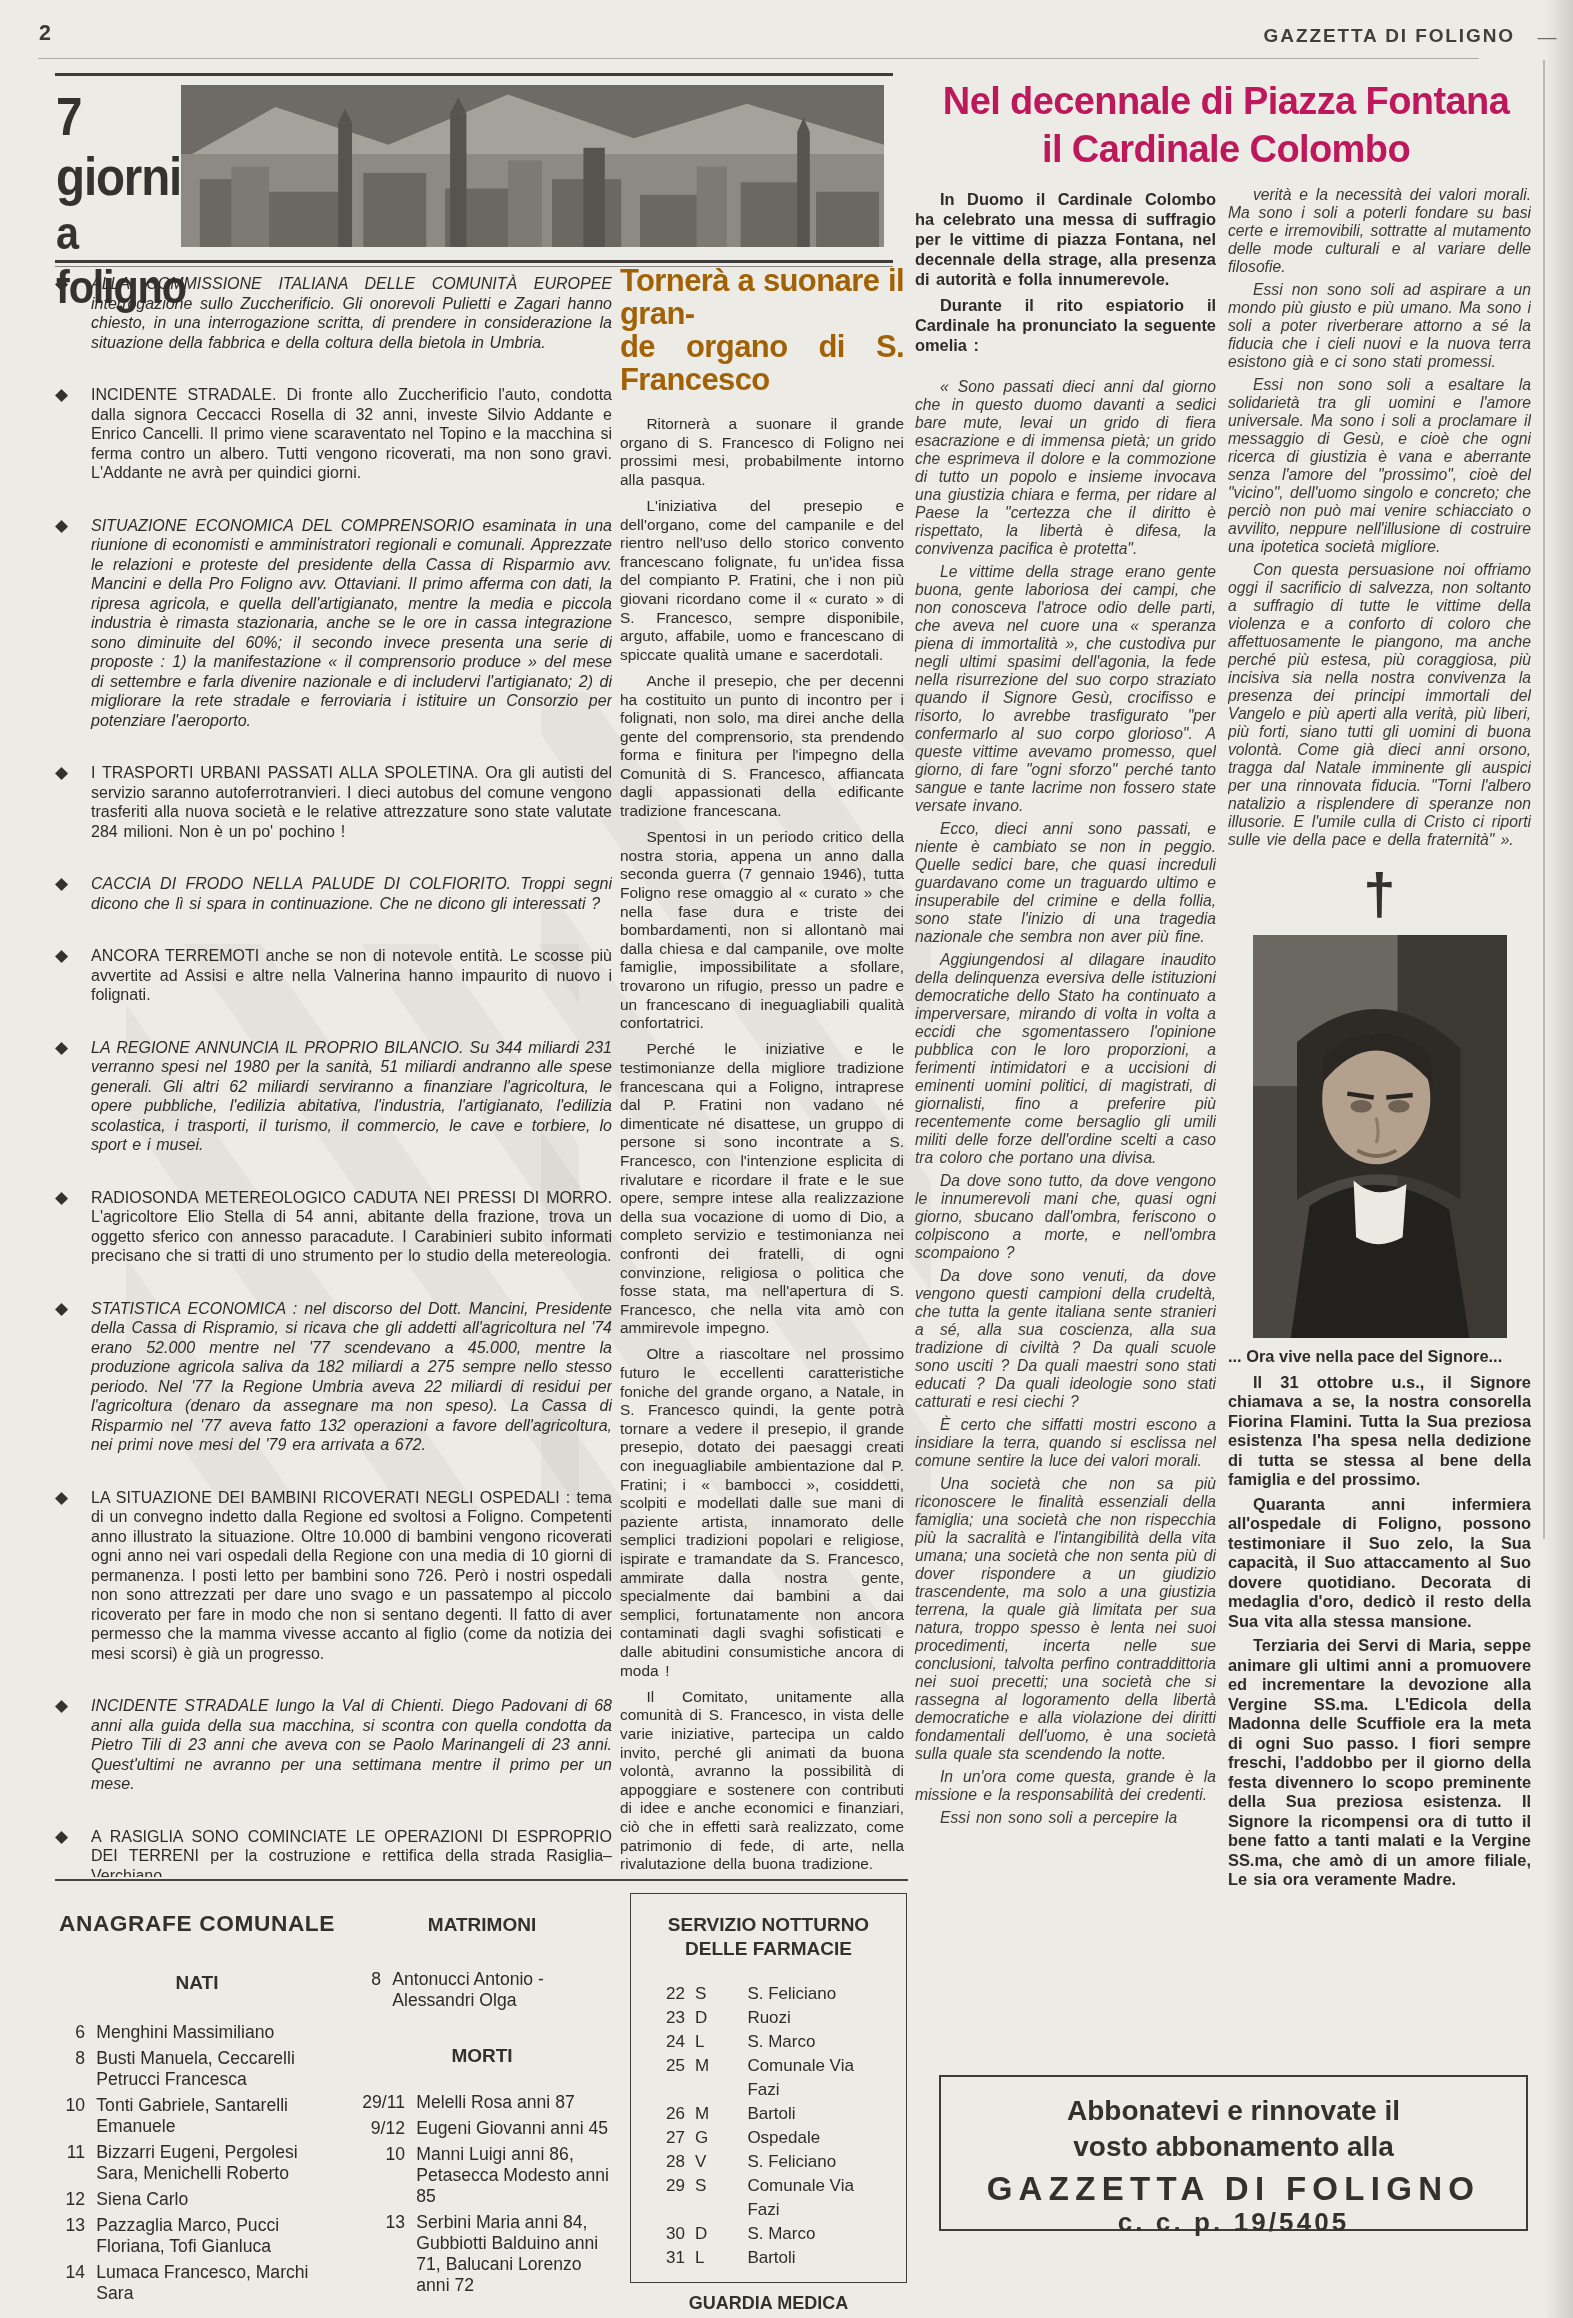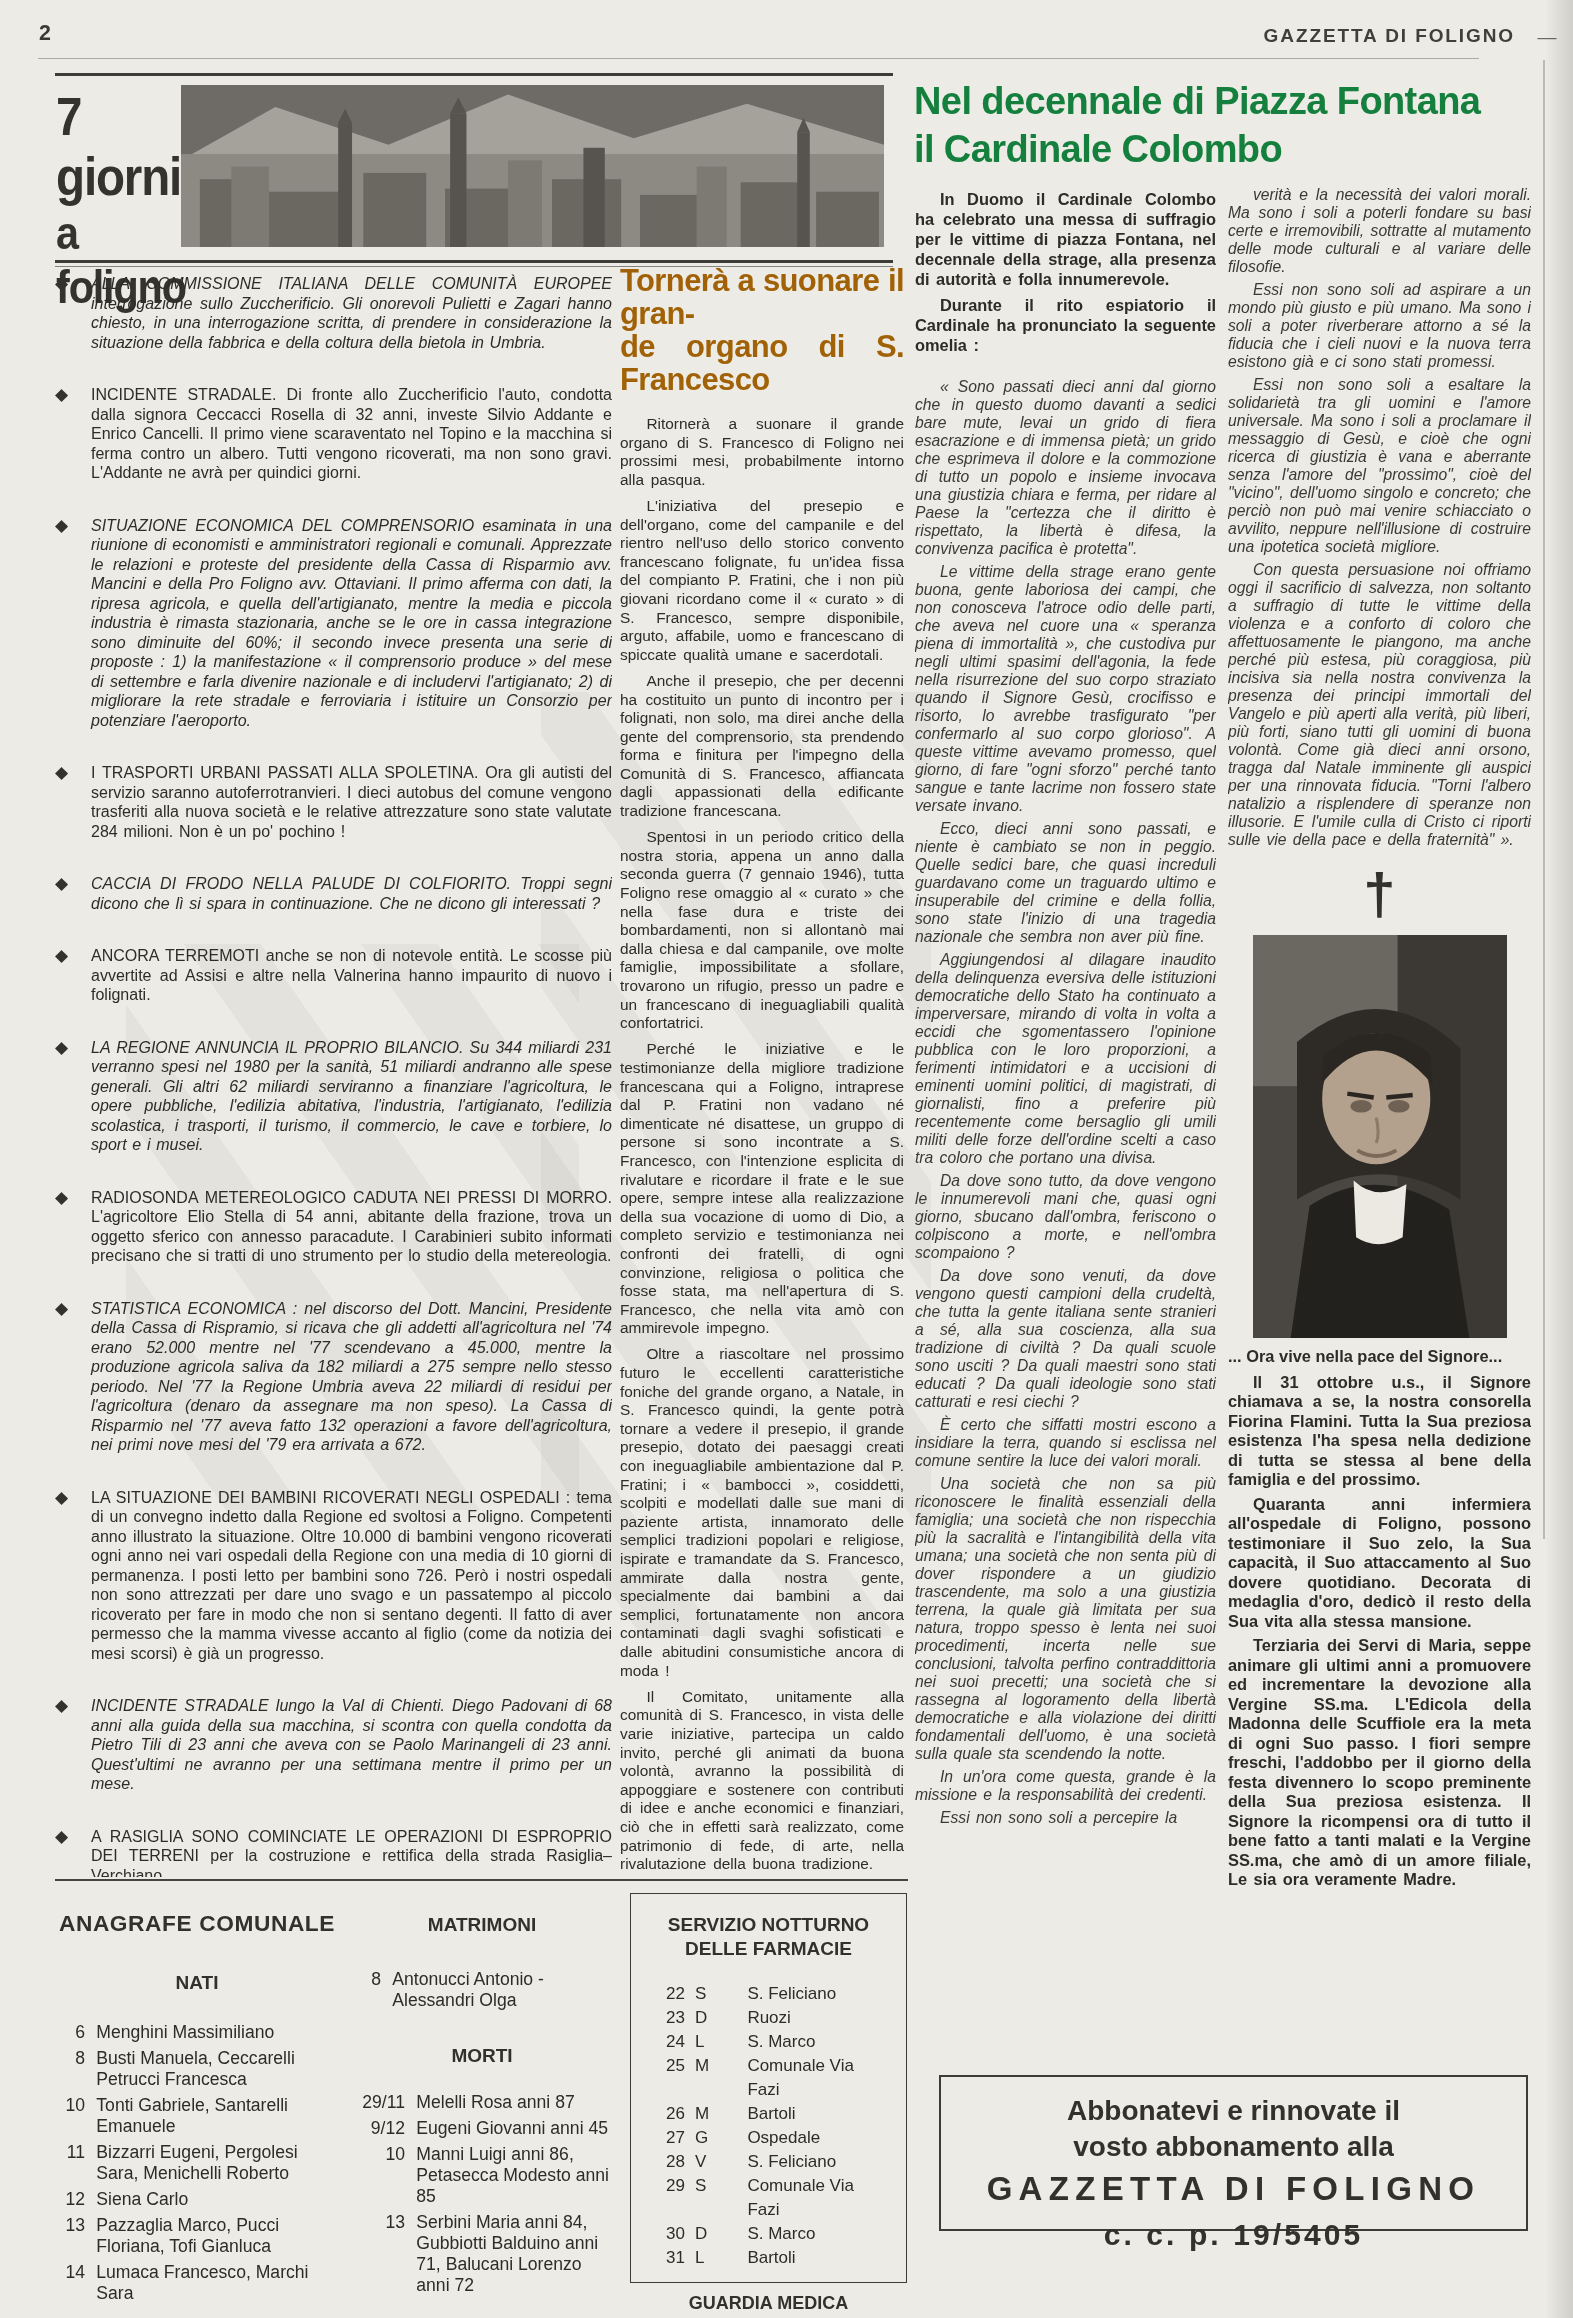--- a/index.html
+++ b/index.html
@@ -39,22 +39,22 @@
   #colA .intro{font-weight:bold;font-size:16.4px;line-height:20px;text-indent:25px;margin:0 0 6.3px 0;word-spacing:1.9px;}
   .omelia{font-style:italic;font-size:15.7px;line-height:18px;text-indent:25px;margin:0 0 5px 0;word-spacing:1.9px;color:#3a3936;}
   #colA .omelia-first{margin-top:22.7px;}
   #colB{left:1228px;top:186px;width:303px;height:1891px;overflow:hidden;}
   .cross{text-align:center;font-size:58px;line-height:1;margin:16.4px 0 11.3px 0;color:#34322f;font-weight:bold;}
   .portrait{width:254px;height:403px;background:#55514c;margin:0 auto;}
   .portrait svg{display:block;width:100%;height:100%;}
   .caption{font-weight:bold;font-size:16.4px;line-height:20px;margin:8.8px 0 6.3px 0;text-align:left;}
   .obit{font-weight:bold;font-size:16.4px;line-height:19.5px;text-indent:25px;margin:0 0 5px 0;word-spacing:1.9px;text-align:justify;}
   
-  .headR{position:absolute;left:914px;top:77px;width:624px;text-align:left;
-         font-size:38px;line-height:48px;font-weight:bold;letter-spacing:-0.6px;color:#15803d;}
+  .headR{position:absolute;left:914px;top:77px;width:624px;text-align:center;
+         font-size:38px;line-height:48px;font-weight:bold;letter-spacing:-0.6px;color:#be185d;}
   
   .botrule{position:absolute;left:55px;top:1879px;width:853px;height:1.9px;background:#47453f;}
   
   #anagrafe{position:absolute;left:55px;top:1889px;width:557px;height:415px;overflow:hidden;}
   .an-colN{position:absolute;left:0;top:0;width:284px;}
   .an-colM{position:absolute;left:296px;top:0;width:262px;}
   .an-title{text-align:center;font-weight:bold;font-size:22.7px;letter-spacing:0.6px;margin-top:21.4px;color:#33312d;}
   .an-sub{text-align:center;font-weight:bold;font-size:19px;margin:35px 0 28px 0;color:#33312d;}
   .an-sub.m1{margin:25px 0 33px 0;}
   .an-sub.m2{margin:34px 0 25px 0;}
@@ -70,21 +70,21 @@
   .ph-row{display:flex;font-size:17px;line-height:24px;}
   .ph-row .d{flex:none;width:35px;text-align:right;}
   .ph-row .l{flex:none;width:36px;text-align:left;padding-left:10px;}
   .ph-row .n{flex:1;text-align:left;padding-left:16.4px;}
   .guardia{margin-top:21.4px;text-align:center;font-weight:bold;font-size:18px;line-height:23px;color:#33312d;}
   
   #abbox{position:absolute;left:939px;top:2075px;width:589px;height:156px;
          border:2.5px solid #3e3c39;text-align:center;box-sizing:border-box;padding-top:16.4px;}
   #abbox .a1{font-size:28px;line-height:36px;font-weight:bold;color:#33312d;}
   #abbox .a3{font-size:33px;line-height:39px;font-weight:bold;letter-spacing:6.3px;margin-top:3.8px;color:#33312d;}
-  #abbox .a4{font-size:30px;line-height:28px;font-weight:bold;letter-spacing:3.1px;margin-top:13px;color:#33312d;}
+  #abbox .a4{font-size:26px;line-height:28px;font-weight:bold;letter-spacing:3.1px;margin-top:0;color:#33312d;}
 </style>
 </head>
 <body>
 
 <div id="page">
 
   <div class="topbar">
     <span class="pagenum">2</span>
     <span class="masthead">GAZZETTA DI FOLIGNO</span>
     <span class="corner-dash">—</span>

